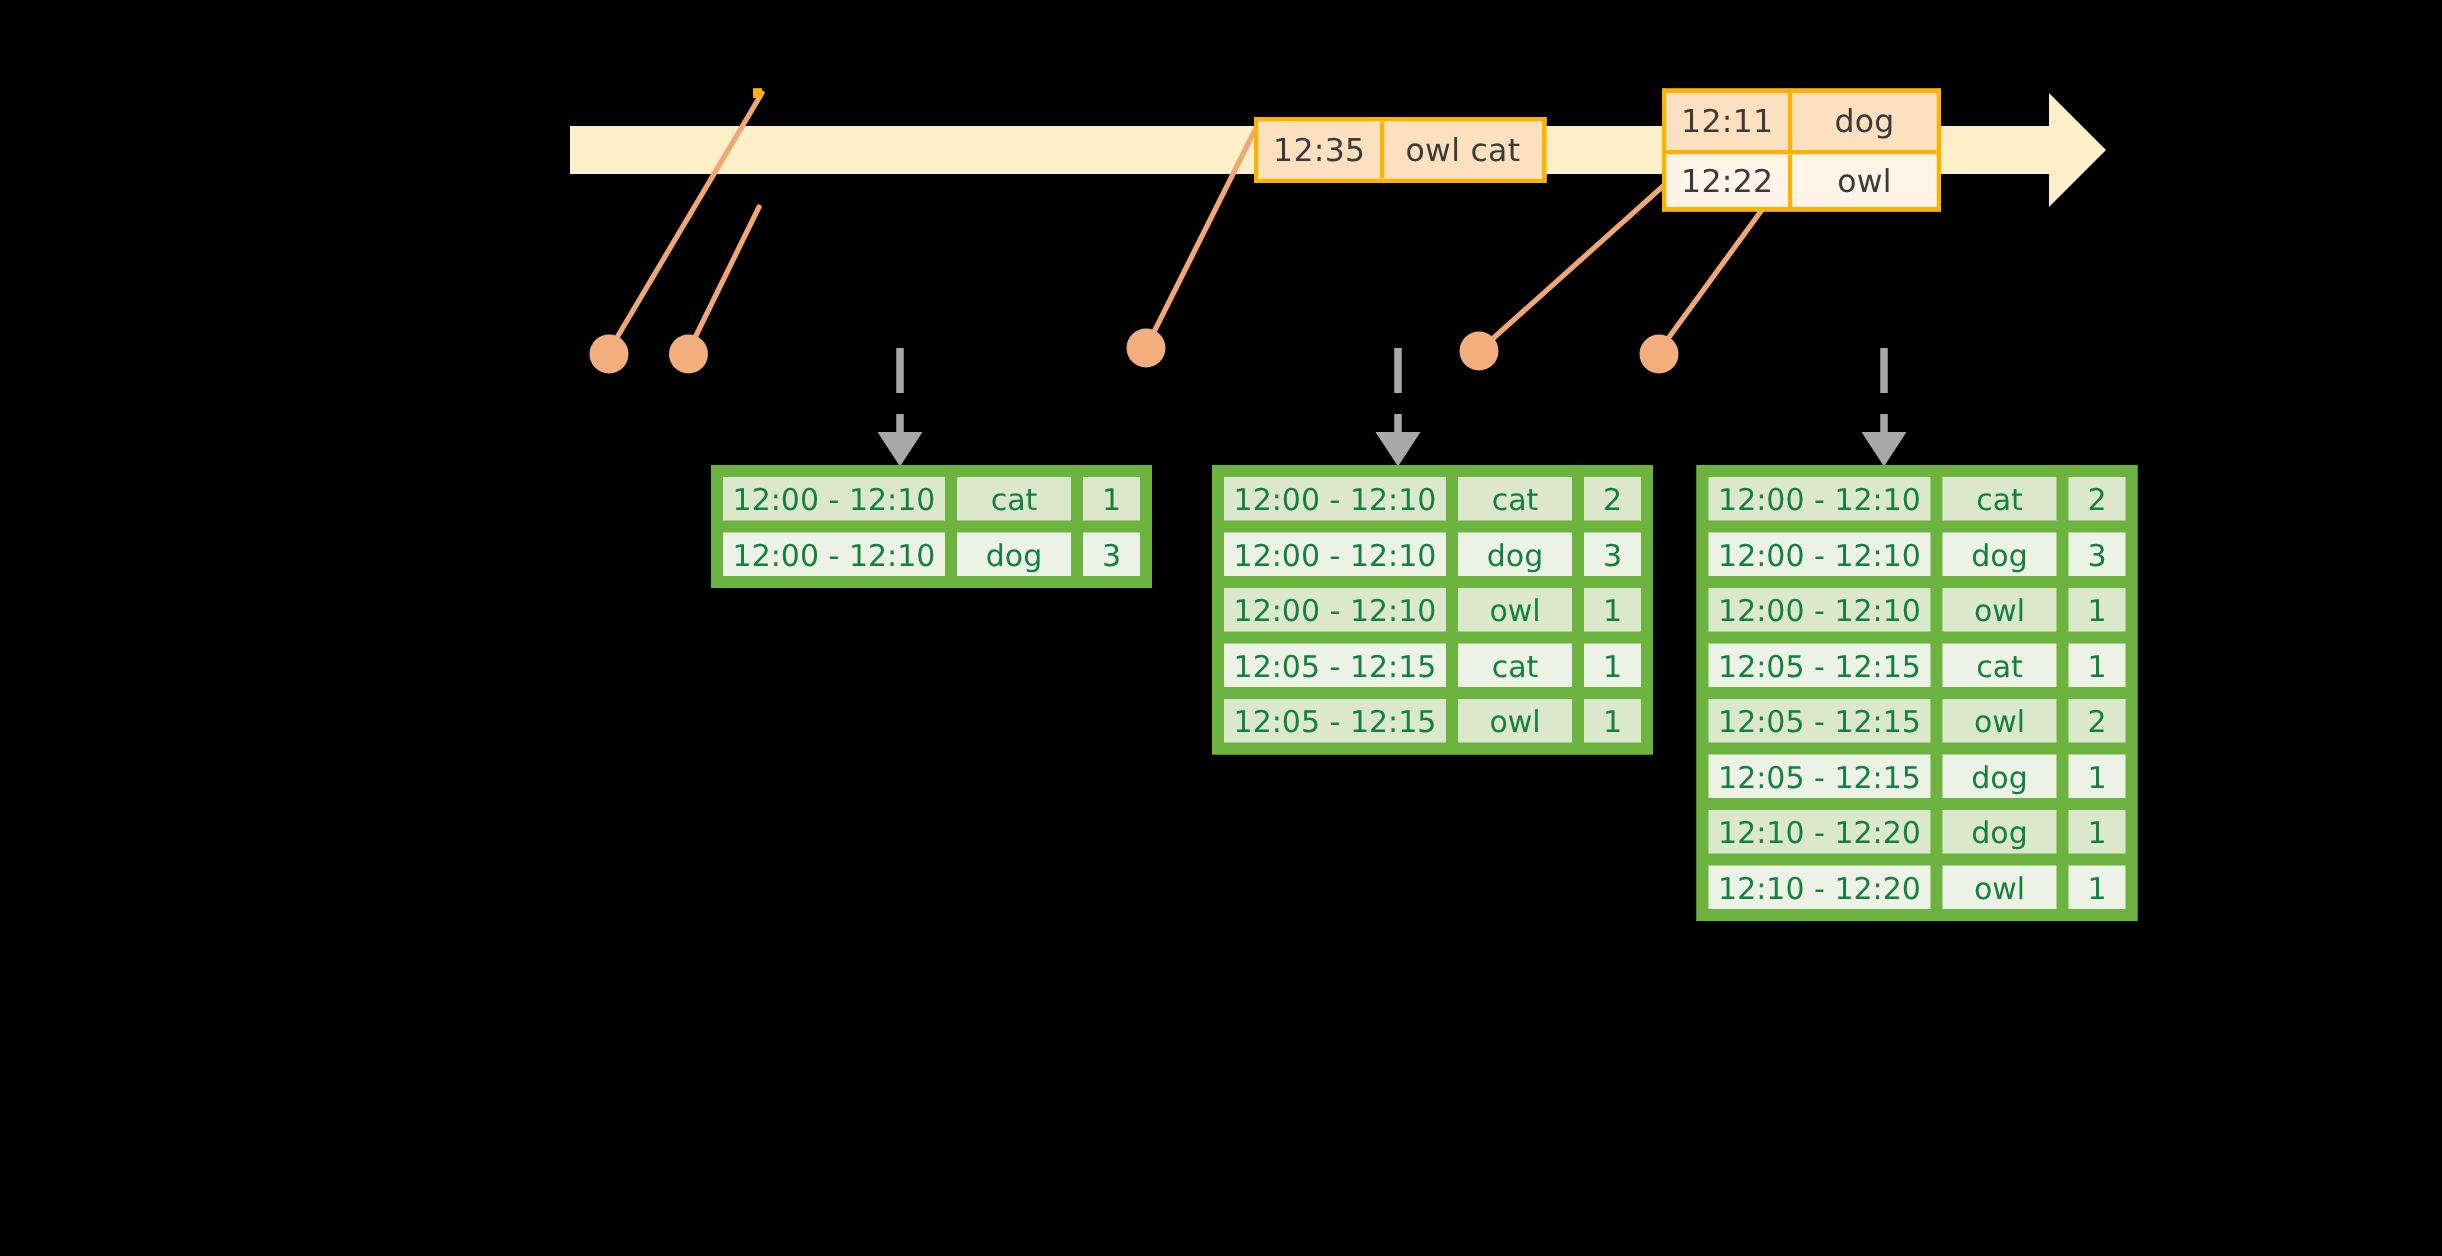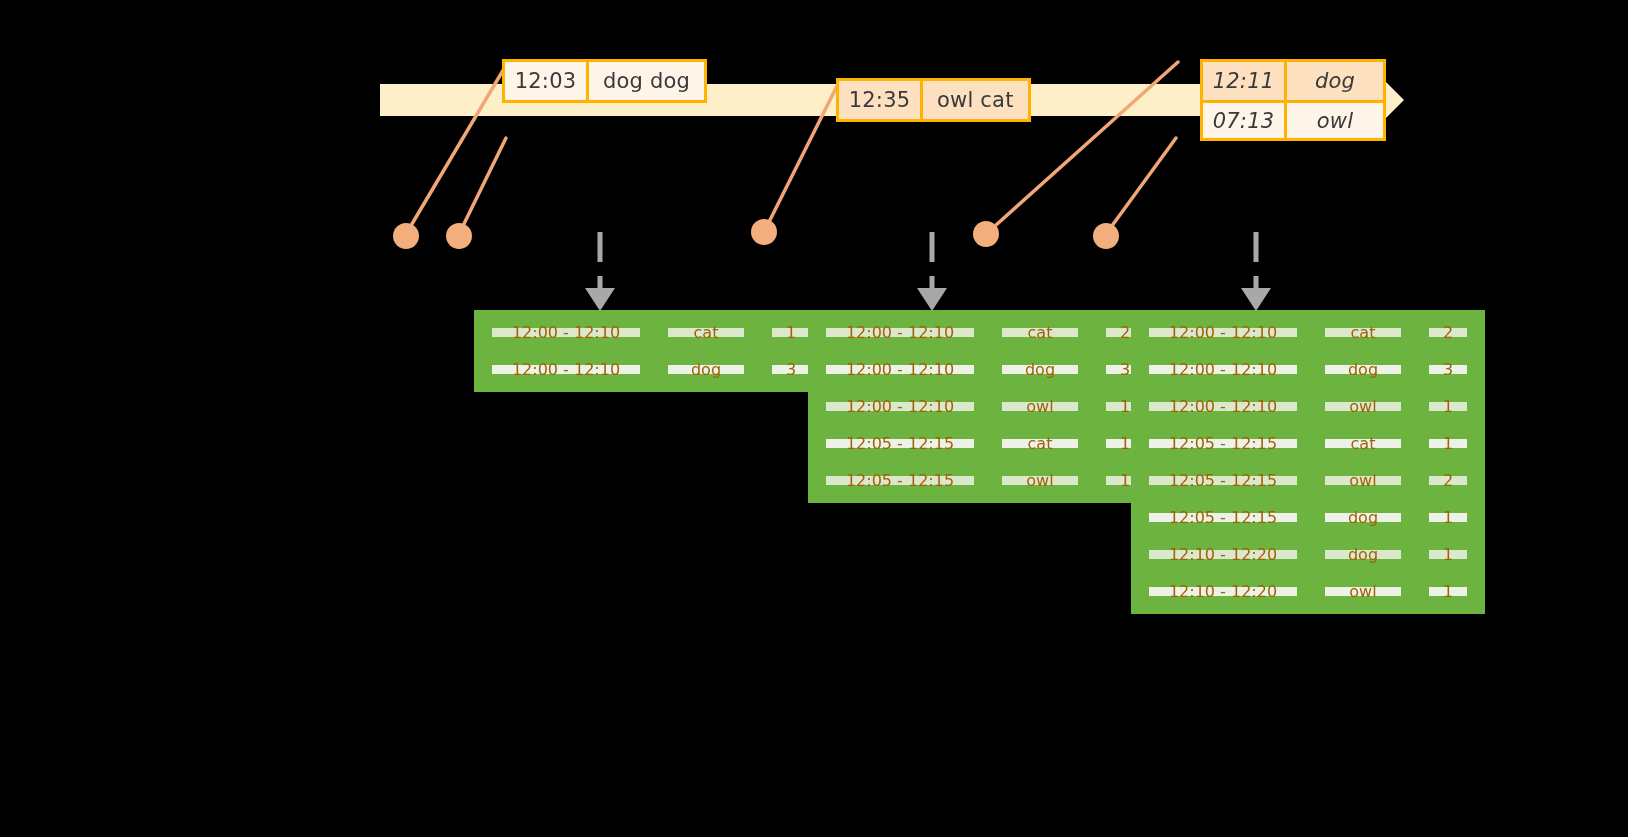--- a/index.html
+++ b/index.html
@@ -71,24 +71,24 @@
   .res-row {
     display: flex;
     height: 37px;
   }
   .res-row.alt .res-cell { background: #DCE8CC; }
   .res-row.base .res-cell { background: #EDF2E6; }
   .res-cell {
     display: flex;
     align-items: center;
     justify-content: center;
-    font-size: 16px;
-    color: #a16207;
+    font-size: 20px;
+    color: #15803d;
     white-space: nowrap;
-    margin: 14px;
+    margin: 4px;
     font-family: "DejaVu Sans", "Liberation Sans", sans-serif;
   }
   .res-win { width: 148px; }
   .res-key { width: 76px; }
   .res-cnt { width: 38px; }
 </style>
 </head>
 <body>
 
 <div id="stage">
@@ -126,40 +126,36 @@
         <polygon points="917,288 947,288 932,311" stroke="none"></polygon>
       </g>
       <g>
         <line x1="1256" y1="232" x2="1256" y2="290" stroke-dasharray="30 14"></line>
         <polygon points="1241,288 1271,288 1256,311" stroke="none"></polygon>
       </g>
     </g>
   </svg>
 
   <div class="evt-box" style="left:502px; top:59px;">
-    <div class="evt-row plain">
-      <div class="evt-cell evt-time">12:03</div>
-      <div class="evt-cell evt-payload">dog dog</div>
-    </div>
   </div>
 
   <div class="evt-box" style="left:836px; top:78px;">
     <div class="evt-row shaded">
       <div class="evt-cell evt-time">12:35</div>
       <div class="evt-cell evt-payload">owl cat</div>
     </div>
   </div>
 
-  <div class="evt-box" style="left:1200px; top:59px;font-style:italic;">
+  <div class="evt-box" style="left:1108px; top:59px;">
     <div class="evt-row shaded">
       <div class="evt-cell evt-time">12:11</div>
       <div class="evt-cell evt-payload" style="width:96px;">dog</div>
     </div>
     <div class="evt-row plain">
-      <div class="evt-cell evt-time">07:13</div>
+      <div class="evt-cell evt-time">12:22</div>
       <div class="evt-cell evt-payload" style="width:96px;">owl</div>
     </div>
   </div>
 
   <div class="res-table" style="left:474px; top:310px;">
     <div class="res-row alt">
       <div class="res-cell res-win">12:00 - 12:10</div>
       <div class="res-cell res-key">cat</div>
       <div class="res-cell res-cnt">1</div>
     </div>

